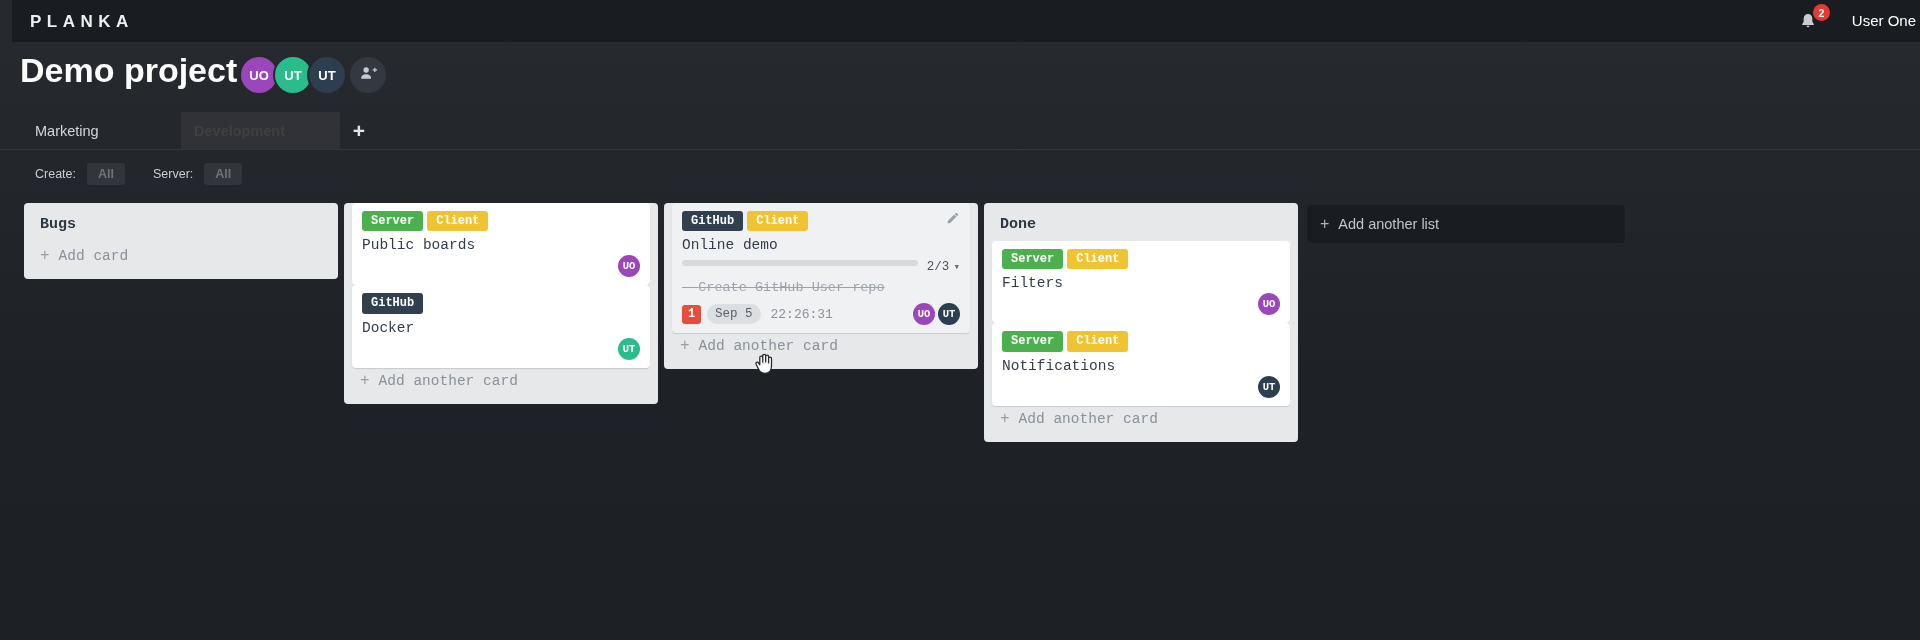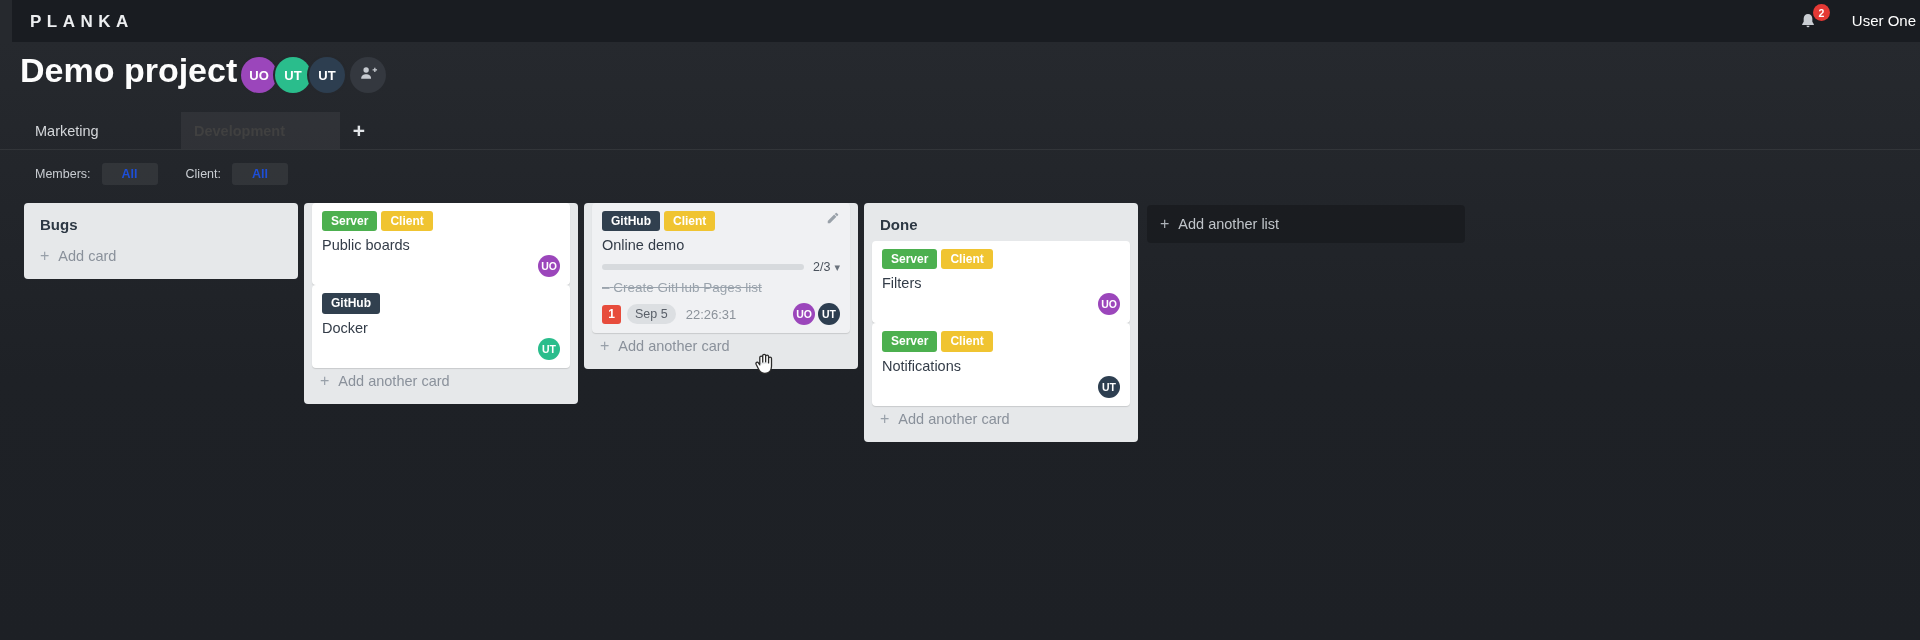--- a/index.html
+++ b/index.html
@@ -32,42 +32,42 @@
   .tabs { position:absolute; top:112px; left:0; width:100%; height:38px; display:flex; align-items:stretch;
     padding-left:22px; border-bottom:1px solid rgba(255,255,255,0.07); }
   .tab { width:159px; display:flex; align-items:center; padding-left:13px; font-size:14.5px; color:#d4d7da; cursor:pointer; }
   .tab.active { background:rgba(255,255,255,0.055); color:#404040; font-weight:bold; }
   .tab-add { width:38px; display:flex; align-items:center; justify-content:center;
     color:#e2e5e8; font-size:21px; font-weight:bold; cursor:pointer; }
 
   
   .filters { position:absolute; top:163px; left:35px; display:flex; align-items:center; font-size:12.5px; color:#c9cdd2; }
   .filter-label { margin-right:11px; }
-  .filter-chip { background:rgba(255,255,255,0.07); color:#1d4ed8; font-weight:bold; font-size:12.5px;
-    padding:4px 20px; border-radius:3px; margin-right:28px; cursor:pointer; }
+  .filter-chip { background:rgba(255,255,255,0.07); color:#737373; font-weight:bold; font-size:12.5px;
+    padding:4px 11px; border-radius:3px; margin-right:28px; cursor:pointer; }
 
   
   .board { position:absolute; top:203px; left:24px; display:flex; align-items:flex-start; }
-  .list { width:274px; background:#e6e8ea; border-radius:4px; margin-right:6px; }
+  .list { width:314px; background:#e6e8ea; border-radius:4px; margin-right:6px;font-family:Liberation Mono, monospace; }
   .list-title { padding:13px 16px 8px; font-size:15px; font-weight:bold; color:#2d3844; }
   .cards { padding:0 8px; }
   .card { background:#fff; border-radius:4px; box-shadow:0 1px 1px rgba(0,0,0,0.13);
     padding:8px 10px; display:flex; flex-direction:column; min-height:68px; cursor:pointer; }
   .card.hovered { background:#f0f1f3; }
   .labels-row { display:flex; align-items:flex-start; margin-bottom:6px; }
   .label { font-size:12px; font-weight:bold; color:#fff; padding:3px 9px; border-radius:3px; margin-right:4px; line-height:1.2; }
   .edit-icon { margin-left:auto; cursor:pointer; }
   .edit-icon svg { width:14px; height:14px; }
   .card-title { font-size:14.5px; color:#333c48; margin-bottom:2px; }
   .card-footer { display:flex; align-items:center; margin-top:auto; }
   .card-avatars { margin-left:auto; display:flex; }
   .avatar-22 { width:22px; height:22px; border-radius:50%; margin-left:3px;
     color:#fff; font-size:10.5px; font-weight:bold; display:flex; align-items:center; justify-content:center; }
 
-  .progress-row { display:flex; align-items:center; margin:5px 0 3px; }
+  .progress-row { display:flex; align-items:flex-start; margin:5px 0 3px; }
   .progress-track { flex:1; height:6px; background:#d7dadd; border-radius:3px; overflow:hidden; margin-right:9px; }
   .progress-fill { height:100%; border-radius:3px; }
   .progress-label { font-size:12.5px; color:#4a525c; }
   .chevron { color:#6a727c; font-size:11px; margin-left:4px; cursor:pointer; }
   .task { font-size:13.5px; line-height:21px; color:#3d4550; }
   .task.done { color:#9aa3ac; text-decoration:line-through; }
   .badges-row { display:flex; align-items:center; margin-top:5px; }
   .notif-badge-card { width:19px; height:19px; border-radius:3px; color:#fff; font-size:12px; font-weight:bold;
     display:flex; align-items:center; justify-content:center; margin-right:6px; }
   .due-badge { background:#dcdfe2; color:#5a6069; font-size:12.5px; padding:3px 8px; border-radius:10px; margin-right:10px; }
@@ -115,23 +115,23 @@
   </div>
 </div>
 
 <div class="tabs">
   <div class="tab">Marketing</div>
   <div class="tab active">Development</div>
   <div class="tab-add">+</div>
 </div>
 
 <div class="filters">
-  <span class="filter-label">Members:</span>
+  <span class="filter-label">Create:</span>
   <span class="filter-chip">All</span>
-  <span class="filter-label">Client:</span>
+  <span class="filter-label">Server:</span>
   <span class="filter-chip">All</span>
 </div>
 
 <div class="board">
 
   <div class="list">
     <div class="list-title">Bugs</div>
     <div class="add-card-row first">
       <span class="plus-glyph">+</span>
       <span>Add card</span>
@@ -187,21 +187,21 @@
         <div class="card-title">Online demo</div>
         <div class="progress-row">
           <div class="progress-track">
             <div class="progress-fill" style="width: 63%;"></div>
           </div>
           <span class="progress-label">2/3</span>
           <span class="chevron">▾</span>
         </div>
         <div class="task done">
           <span>–</span>
-          <span>Create GitHub Pages list</span>
+          <span>Create GitHub User repo</span>
         </div>
         <div class="badges-row">
           <div class="notif-badge-card" style="background-color: rgb(231, 76, 60);">1</div>
           <div class="due-badge">Sep 5</div>
           <div class="timer">22:26:31</div>
           <div class="card-avatars">
             <div class="avatar-22" style="background-color: rgb(155, 70, 187);">UO</div>
             <div class="avatar-22" style="background-color: rgb(45, 62, 80);">UT</div>
           </div>
         </div>

